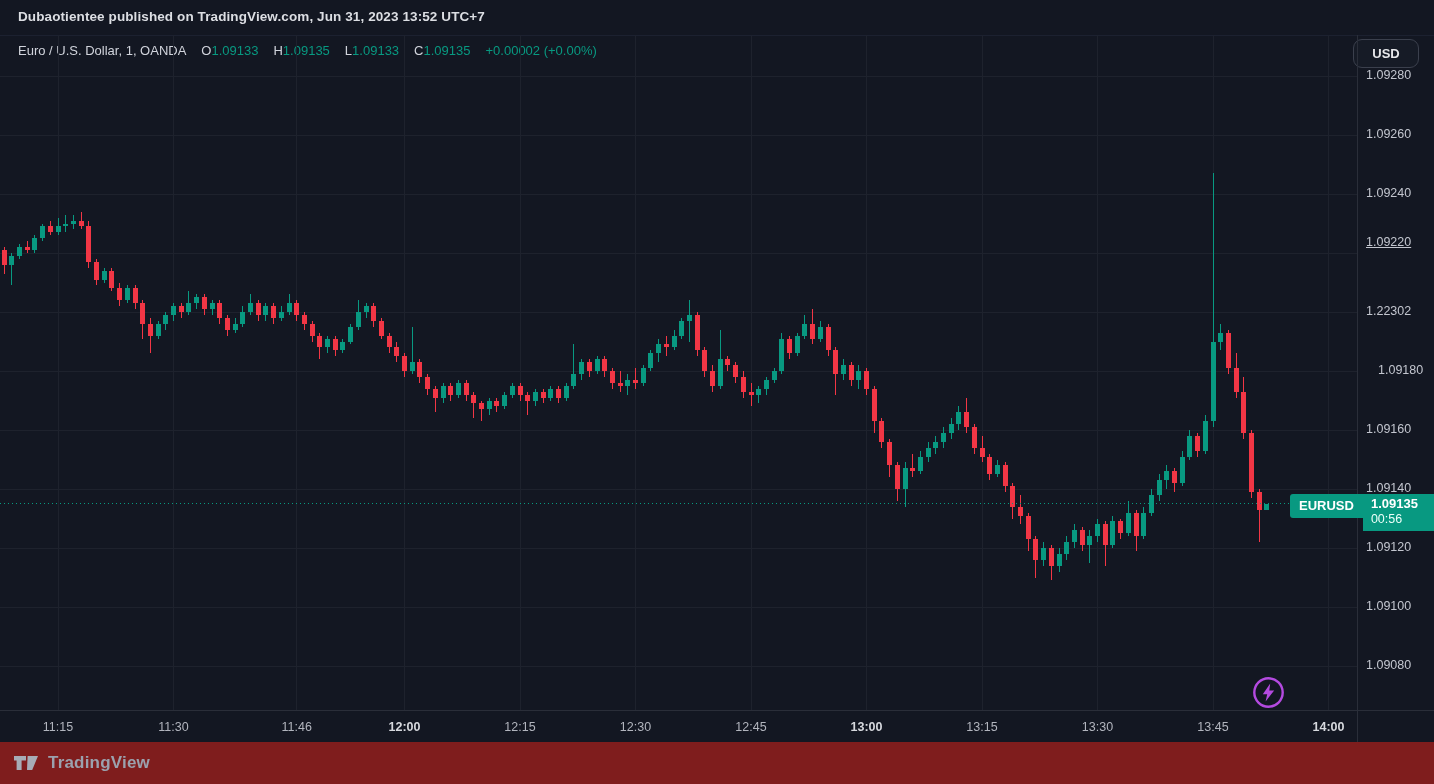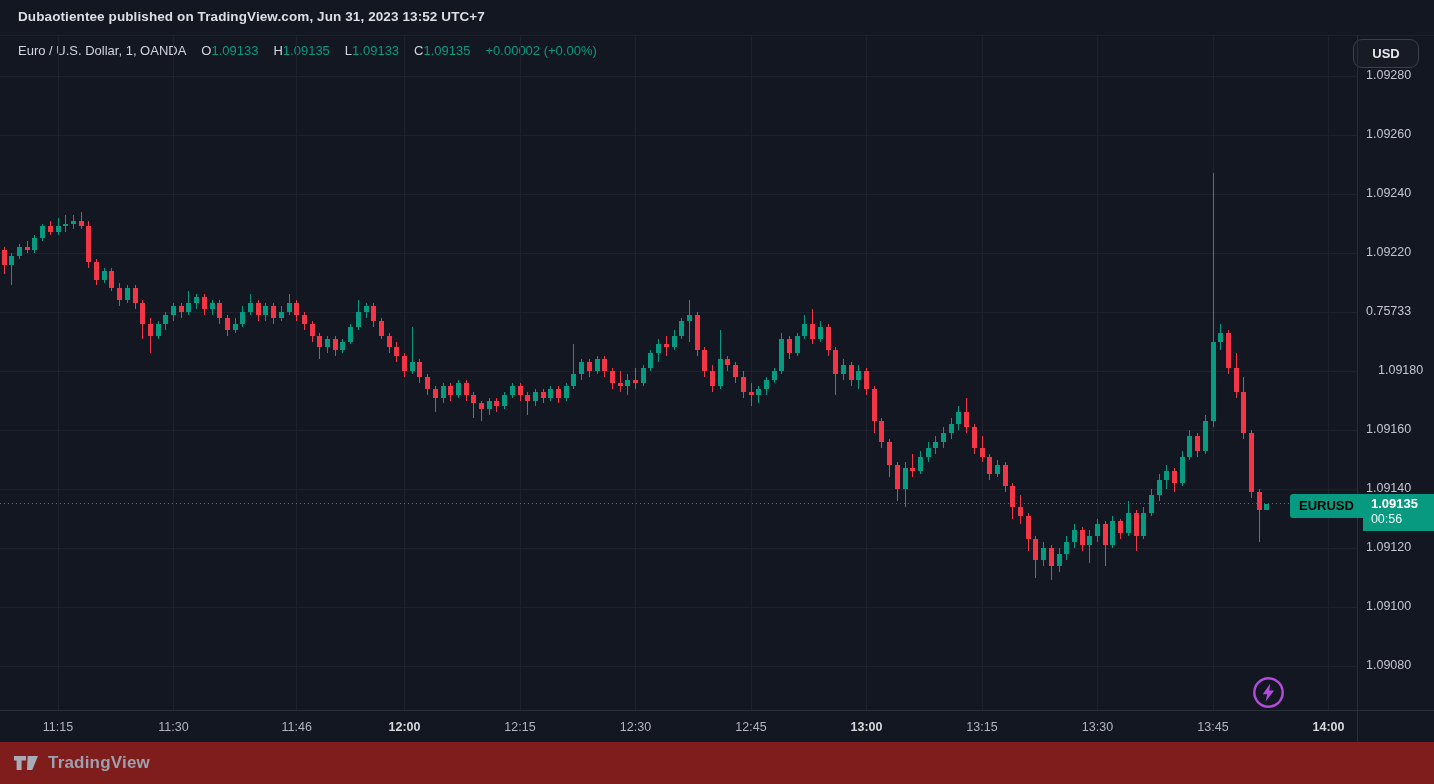--- a/index.html
+++ b/index.html
@@ -32,21 +32,21 @@
   
   .time-axis{left:0;top:710px;width:1434px;height:32px;border-top:1px solid #2a2e39;}
   .tlabel{position:absolute;top:9px;transform:translateX(-50%);font-size:12.5px;color:#b2b5be;}
   .tlabel.bold{font-weight:700;color:#d7d9de;}
   
   .footer{left:0;top:742px;width:1434px;height:42px;background:#7f1d1d;display:flex;align-items:center;}
   .tv-brand{display:flex;align-items:center;gap:9px;margin-left:13px;}
   .tv-brand-text{font-size:17px;font-weight:600;color:#9ba1ad;letter-spacing:.2px;}
   
   .price-badge{display:flex;align-items:flex-start;z-index:5;}
-  .pb-symbol{background:#089981;color:#000000;font-size:13px;font-weight:700;height:24px;line-height:24px;
+  .pb-symbol{background:#089981;color:#ffffff;font-size:13px;font-weight:700;height:24px;line-height:24px;
     padding:0 9px;border-radius:3px 0 0 3px;}
   .pb-price{background:#089981;color:#fff;width:66px;padding:2px 0 4px 8px;border-radius:0 2px 2px 0;}
   .pb-price .p1{font-size:13px;font-weight:700;line-height:16px;}
   .pb-price .p2{font-size:12.5px;line-height:15px;color:#eafff9;}
   
   .flash-btn{left:1250px;top:674px;width:37px;height:37px;cursor:pointer;}
 </style>
 </head>
 <body>
 
@@ -769,22 +769,22 @@
       </g>
     </g>
     <line x1="0" x2="1357" y1="468.75000000003274" y2="468.75000000003274" stroke="#089981" stroke-width="1" stroke-dasharray="1,3"></line>
   </svg>
 
 <div class="abs v-sep"></div>
 <div class="abs price-axis">
     <div class="plabel" style="top: 33px;">1.09280</div>
     <div class="plabel" style="top: 92px;">1.09260</div>
     <div class="plabel" style="top: 151px;">1.09240</div>
-    <div class="plabel" style="top: 210px;">1.09220</div>
-    <div class="plabel" style="top: 269px;">0.75733</div>
+    <div class="plabel" style="top: 200px; text-decoration: underline;">1.09220</div>
+    <div class="plabel" style="top: 269px;">1.22302</div>
     <div class="plabel" style="top: 328px; margin-left: 12px;">1.09180</div>
     <div class="plabel" style="top: 387px;">1.09160</div>
     <div class="plabel" style="top: 446px;">1.09140</div>
     <div class="plabel" style="top: 505px;">1.09120</div>
     <div class="plabel" style="top: 564px;">1.09100</div>
     <div class="plabel" style="top: 623px;">1.09080</div>
   </div>
 <div class="abs time-axis">
     <span class="tlabel" style="left: 58px;">11:15</span>
     <span class="tlabel" style="left: 173.5px;">11:30</span>

